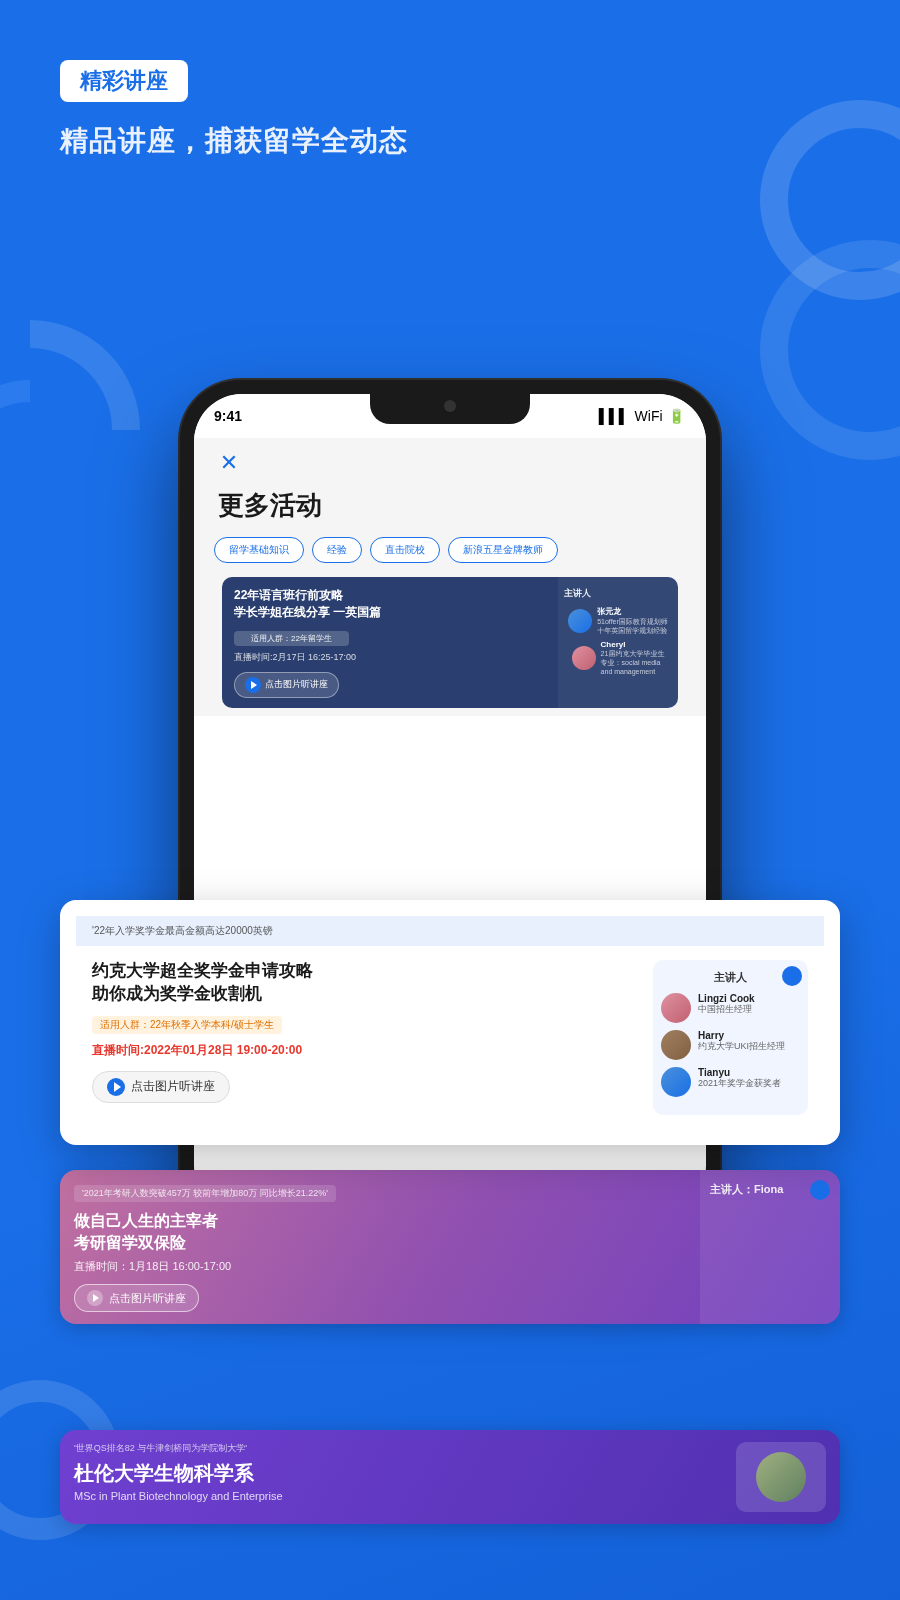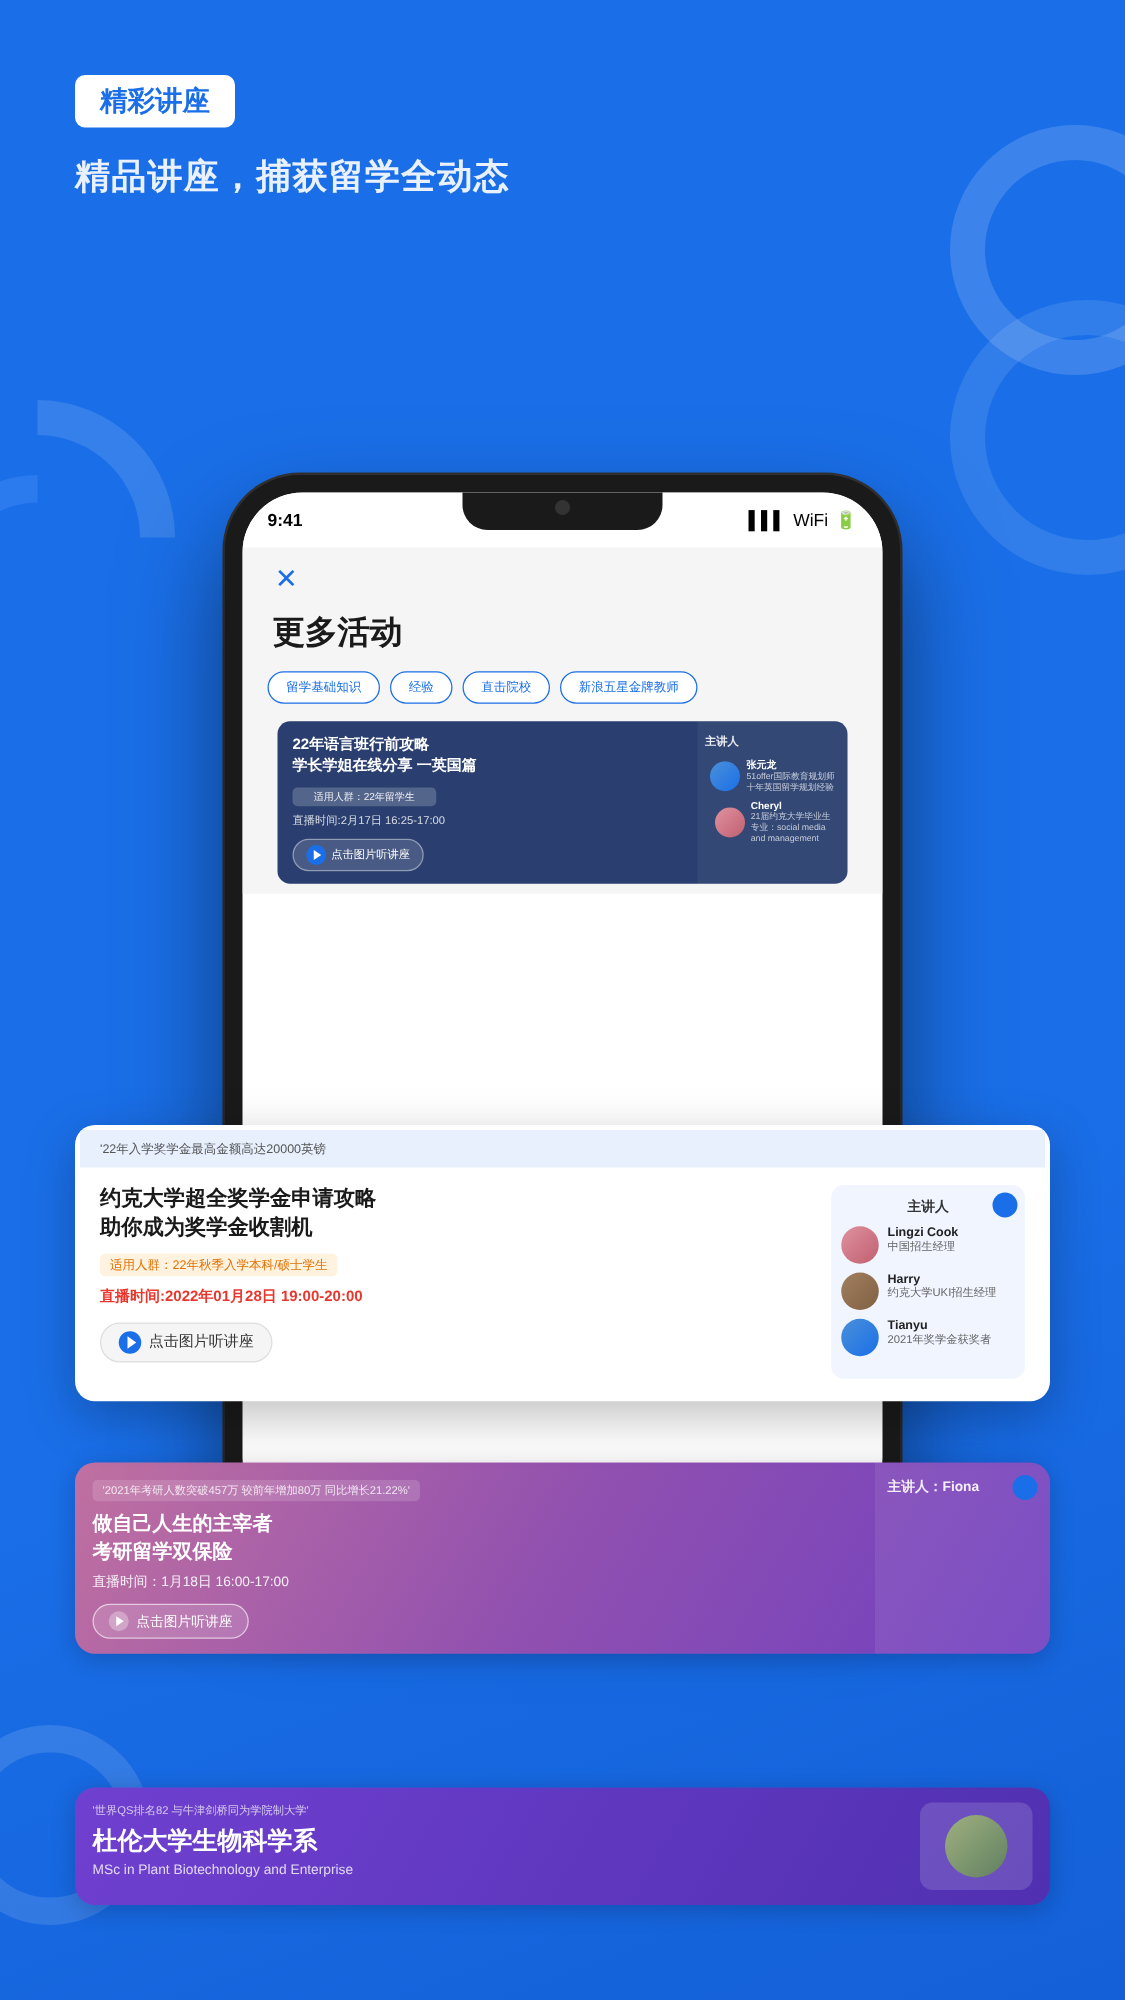--- a/index.html
+++ b/index.html
@@ -240,21 +240,21 @@
     
     .floating-card-area {
       position: absolute;
       top: 520px;
       left: 20px;
       right: 20px;
       background: white;
       border-radius: 16px;
       box-shadow: 0 12px 40px rgba(0,0,0,0.2);
       z-index: 20;
-      padding: 4px;
+      padding: 16px;
       overflow: hidden;
     }
 
     .fc-header {
       background: #e8f2fe;
       padding: 8px 16px;
       font-size: 10px;
       color: #555;
     }
 

